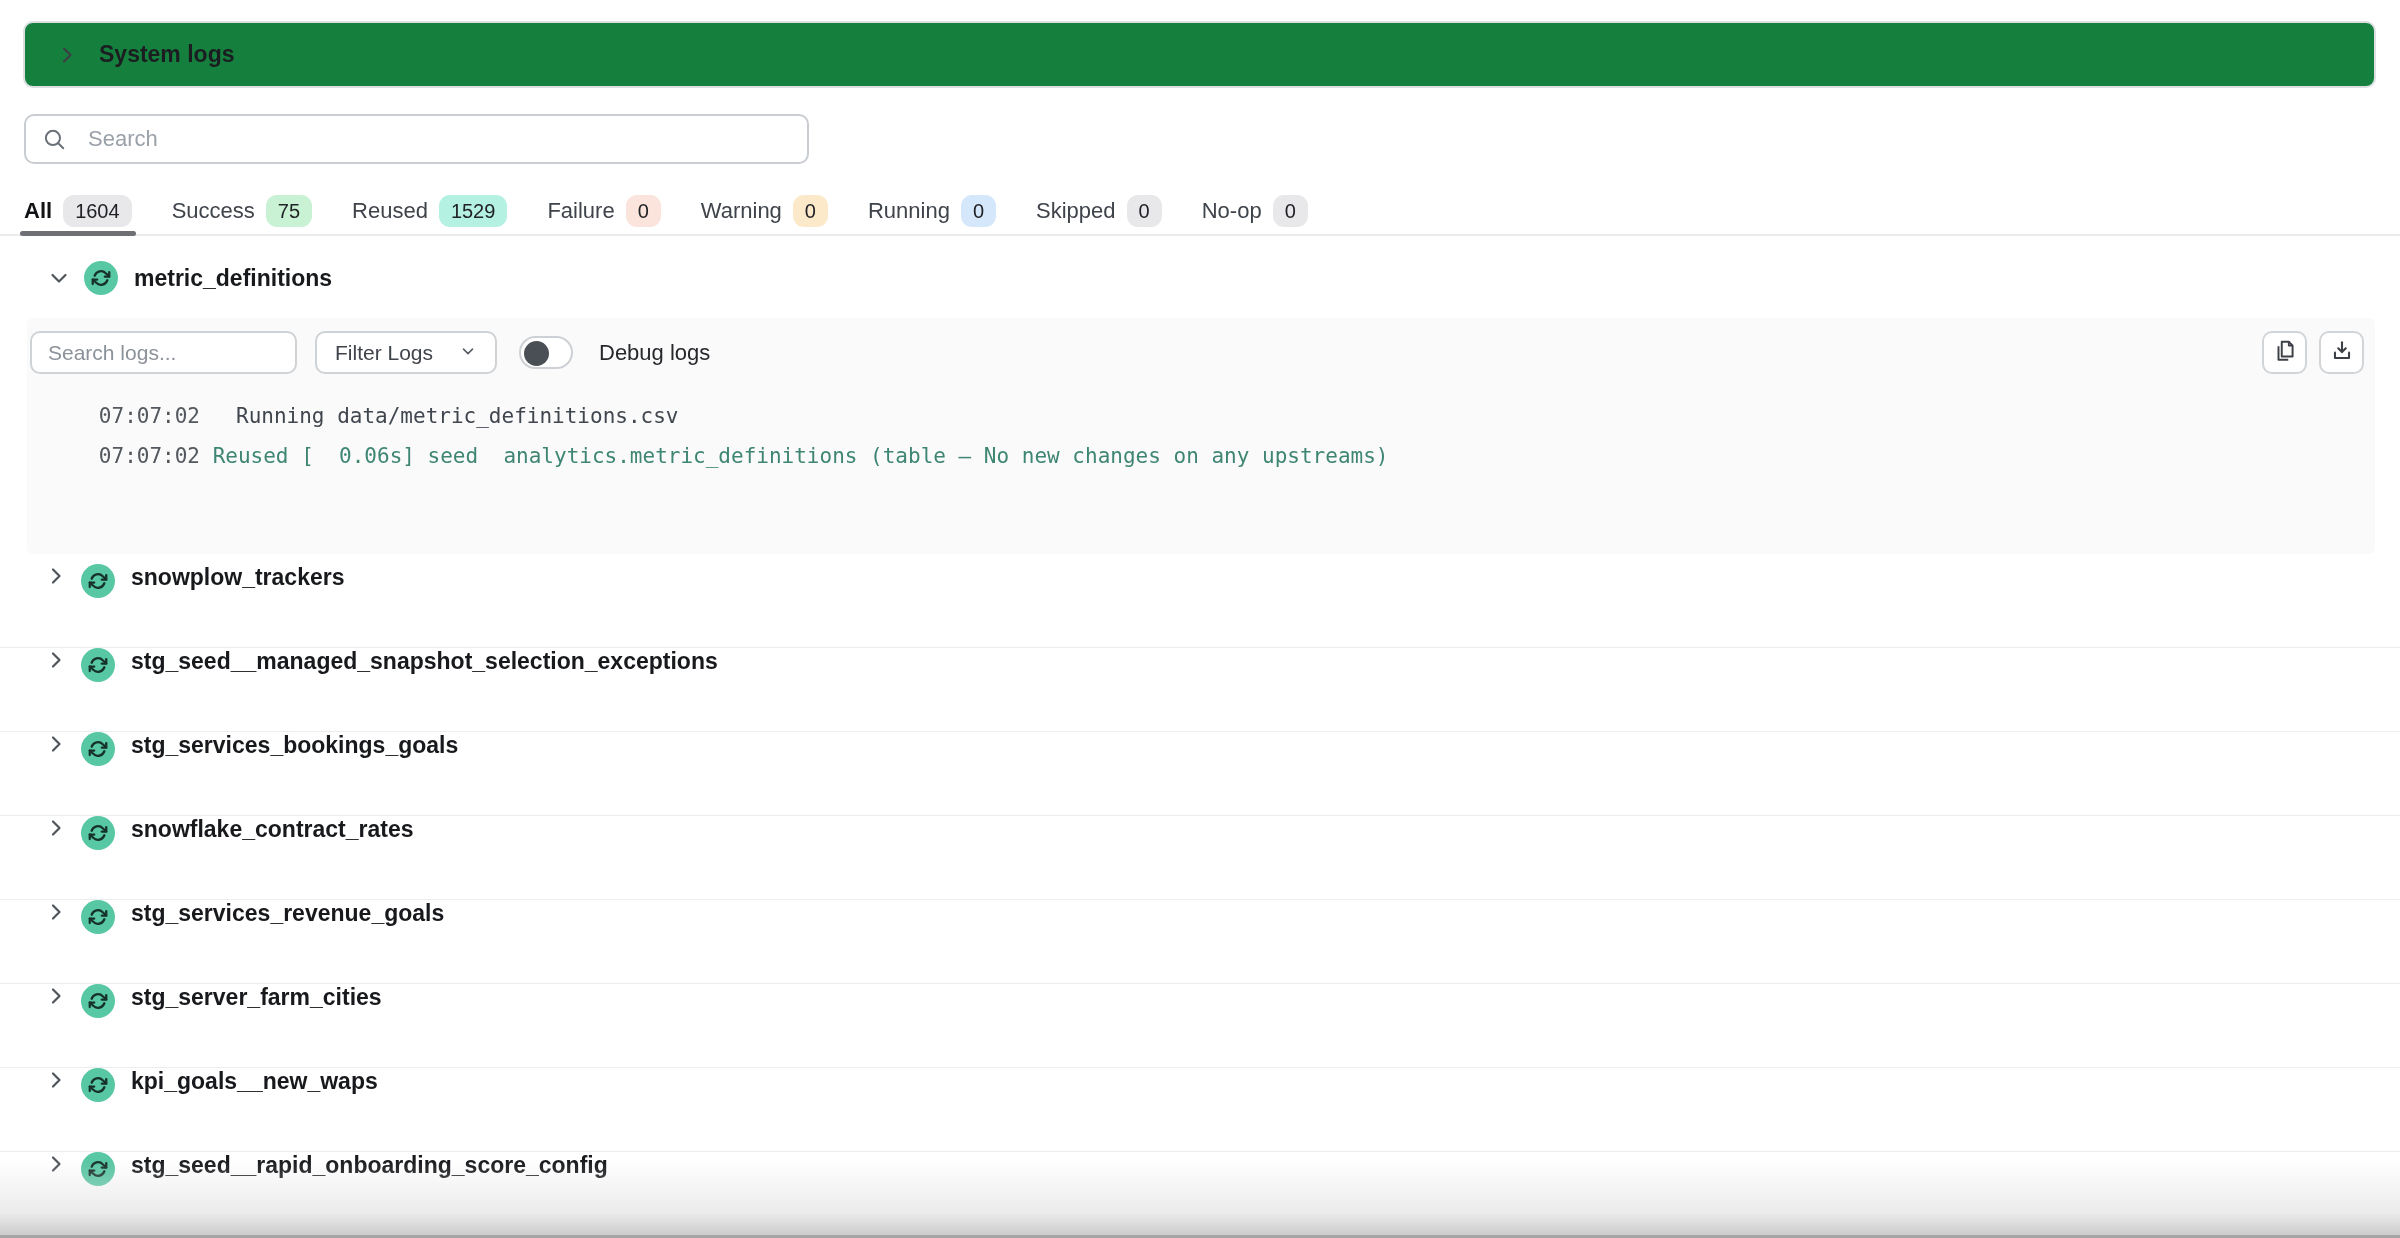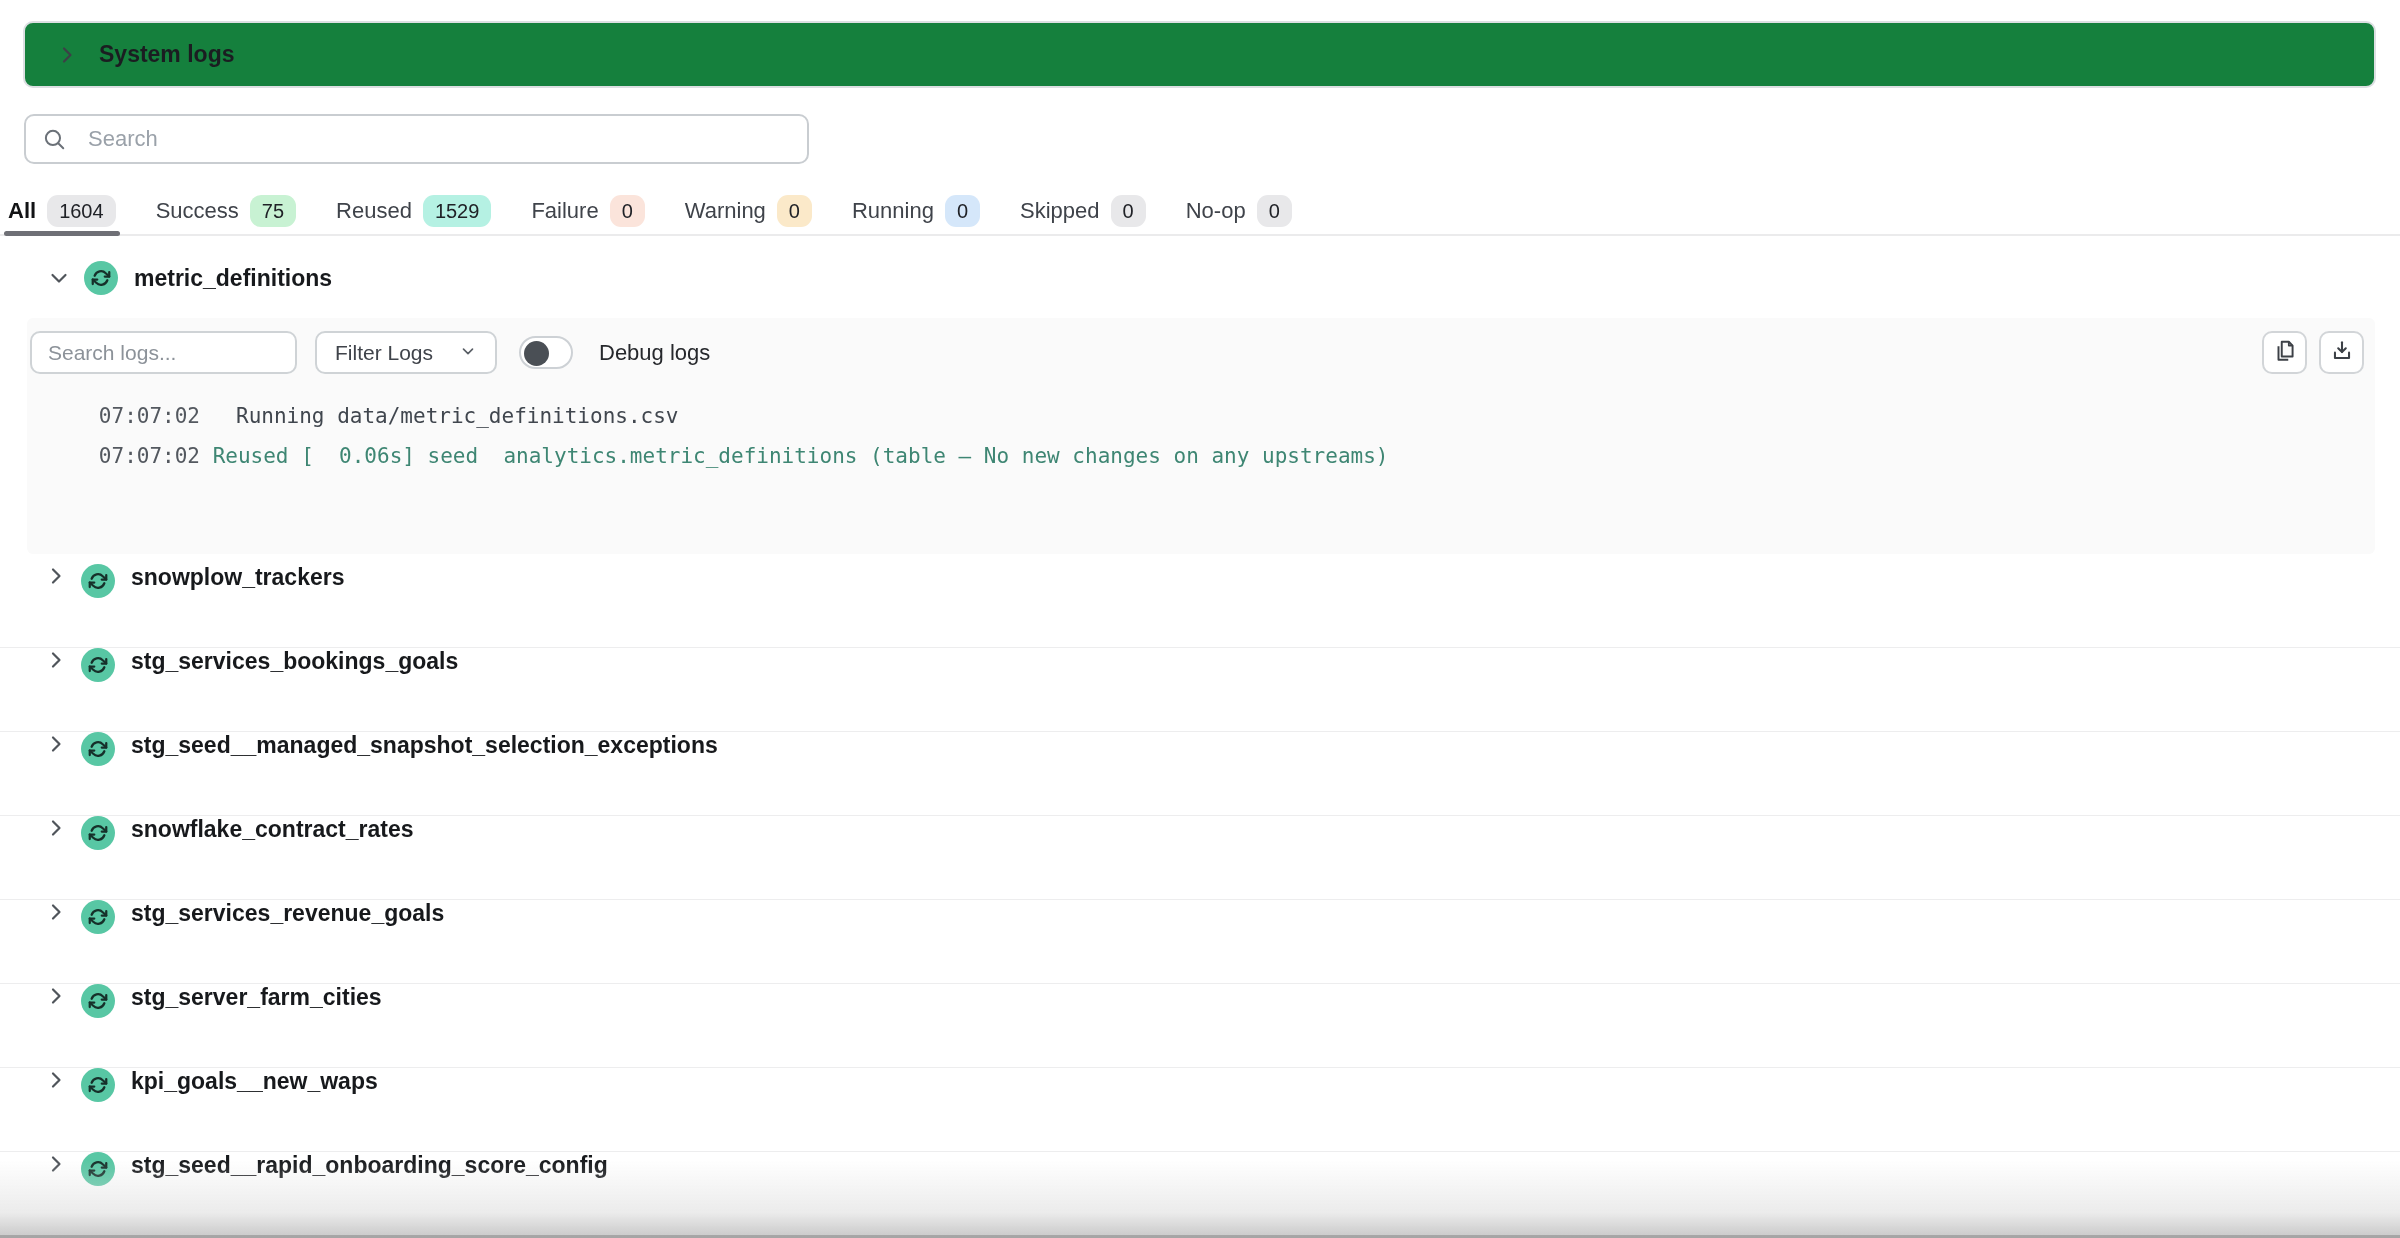--- a/index.html
+++ b/index.html
@@ -17,21 +17,21 @@
   .search-wrap { position:absolute; left:24px; top:114px; width:785px; height:50px; }
   .search-wrap input { width:100%; height:100%; border:2px solid #c9cdd1; border-radius:10px;
     padding:0 16px 0 62px; font-size:22px; color:#1b1d21; outline:none; background:#fff;
     font-family:"Liberation Sans","DejaVu Sans",sans-serif; }
   .search-wrap input::placeholder { color:#9aa1a9; }
   .search-icon { position:absolute; left:18px; top:13px; }
 
   
   .tabs { position:absolute; left:0; top:188px; width:2400px; height:48px;
     border-bottom:2px solid #ebebec; display:flex; align-items:center; gap:40px;
-    padding-left:8px; }
+    padding-left:24px; }
   .tab { position:relative; height:100%; display:flex; align-items:center; gap:11px; cursor:pointer; }
   .tab-label { font-size:22px; font-weight:500; color:#3f434a; }
   .tab.active .tab-label { font-weight:700; color:#121315; }
   .tab.active::after { content:""; position:absolute; left:-4px; right:-4px; bottom:-2px;
     height:5px; background:#6f7076; border-radius:3px; }
   .badge { display:inline-block; padding:4px 12px; border-radius:11px; font-size:20px;
     font-weight:500; color:#202227; line-height:1.2; }
   .badge--gray   { background:#e8e8ea; }
   .badge--green  { background:#c8f2d3; }
   .badge--teal   { background:#b5f1e3; }
@@ -236,39 +236,39 @@
     <span class="status-circle">
       <svg width="34" height="34" viewBox="0 0 34 34">
         <circle cx="17" cy="17" r="17" fill="#58c7a4"></circle>
         <g transform="translate(8,8) scale(0.75)" fill="none" stroke="#16302a" stroke-width="3" stroke-linecap="round" stroke-linejoin="round">
           <polyline points="23 4 23 10 17 10"></polyline>
           <polyline points="1 20 1 14 7 14"></polyline>
           <path d="M3.51 9a9 9 0 0 1 14.85-3.36L23 10M1 14l4.64 4.36A9 9 0 0 0 20.49 15"></path>
         </g>
       </svg>
     </span>
+    <span class="row-label">stg_seed__managed_snapshot_selection_exceptions</span>
+  </div>
+      <div class="model-row">
+    <span class="chev-box">
+      <svg width="24" height="24" viewBox="0 0 24 24">
+            <polyline points="9 5.5 15.5 12 9 18.5" fill="none" stroke="#50555b" stroke-width="2.2" stroke-linecap="round" stroke-linejoin="round"></polyline>
+          </svg>
+    </span>
+    <span class="status-circle">
+      <svg width="34" height="34" viewBox="0 0 34 34">
+        <circle cx="17" cy="17" r="17" fill="#58c7a4"></circle>
+        <g transform="translate(8,8) scale(0.75)" fill="none" stroke="#16302a" stroke-width="3" stroke-linecap="round" stroke-linejoin="round">
+          <polyline points="23 4 23 10 17 10"></polyline>
+          <polyline points="1 20 1 14 7 14"></polyline>
+          <path d="M3.51 9a9 9 0 0 1 14.85-3.36L23 10M1 14l4.64 4.36A9 9 0 0 0 20.49 15"></path>
+        </g>
+      </svg>
+    </span>
     <span class="row-label">stg_services_bookings_goals</span>
-  </div>
-      <div class="model-row">
-    <span class="chev-box">
-      <svg width="24" height="24" viewBox="0 0 24 24">
-            <polyline points="9 5.5 15.5 12 9 18.5" fill="none" stroke="#50555b" stroke-width="2.2" stroke-linecap="round" stroke-linejoin="round"></polyline>
-          </svg>
-    </span>
-    <span class="status-circle">
-      <svg width="34" height="34" viewBox="0 0 34 34">
-        <circle cx="17" cy="17" r="17" fill="#58c7a4"></circle>
-        <g transform="translate(8,8) scale(0.75)" fill="none" stroke="#16302a" stroke-width="3" stroke-linecap="round" stroke-linejoin="round">
-          <polyline points="23 4 23 10 17 10"></polyline>
-          <polyline points="1 20 1 14 7 14"></polyline>
-          <path d="M3.51 9a9 9 0 0 1 14.85-3.36L23 10M1 14l4.64 4.36A9 9 0 0 0 20.49 15"></path>
-        </g>
-      </svg>
-    </span>
-    <span class="row-label">stg_seed__managed_snapshot_selection_exceptions</span>
   </div>
       <div class="model-row">
     <span class="chev-box">
       <svg width="24" height="24" viewBox="0 0 24 24">
             <polyline points="9 5.5 15.5 12 9 18.5" fill="none" stroke="#50555b" stroke-width="2.2" stroke-linecap="round" stroke-linejoin="round"></polyline>
           </svg>
     </span>
     <span class="status-circle">
       <svg width="34" height="34" viewBox="0 0 34 34">
         <circle cx="17" cy="17" r="17" fill="#58c7a4"></circle>

